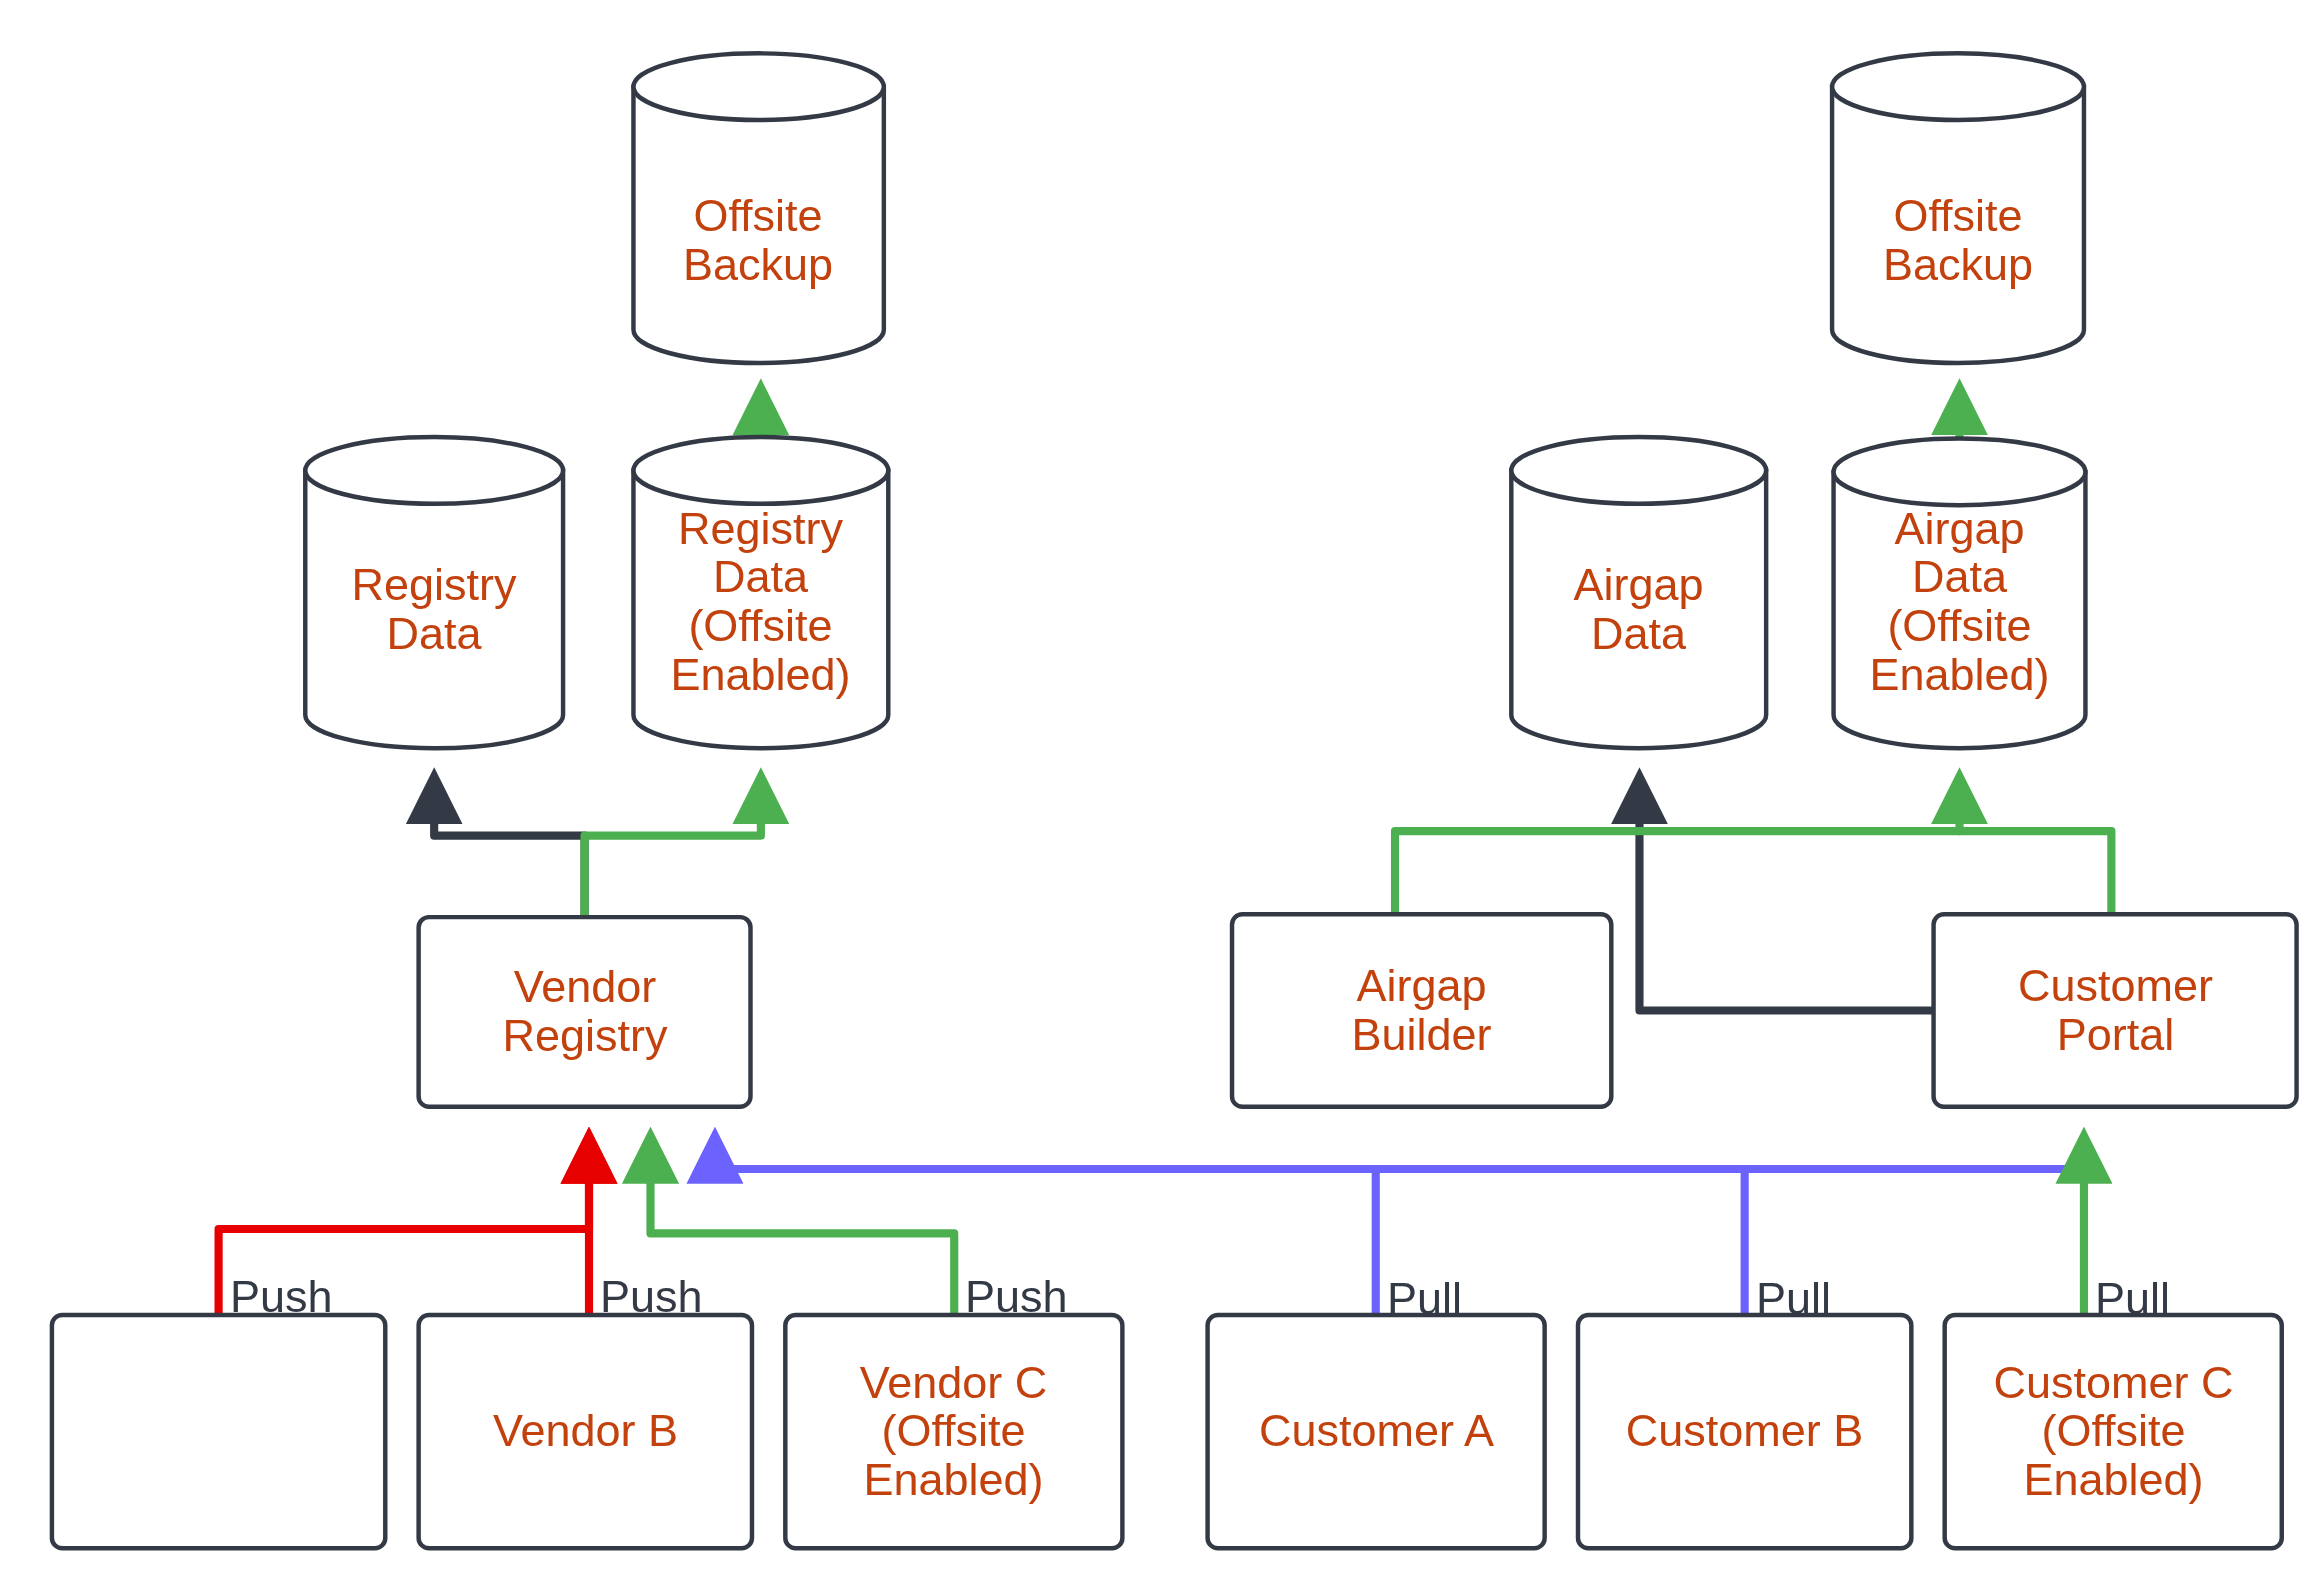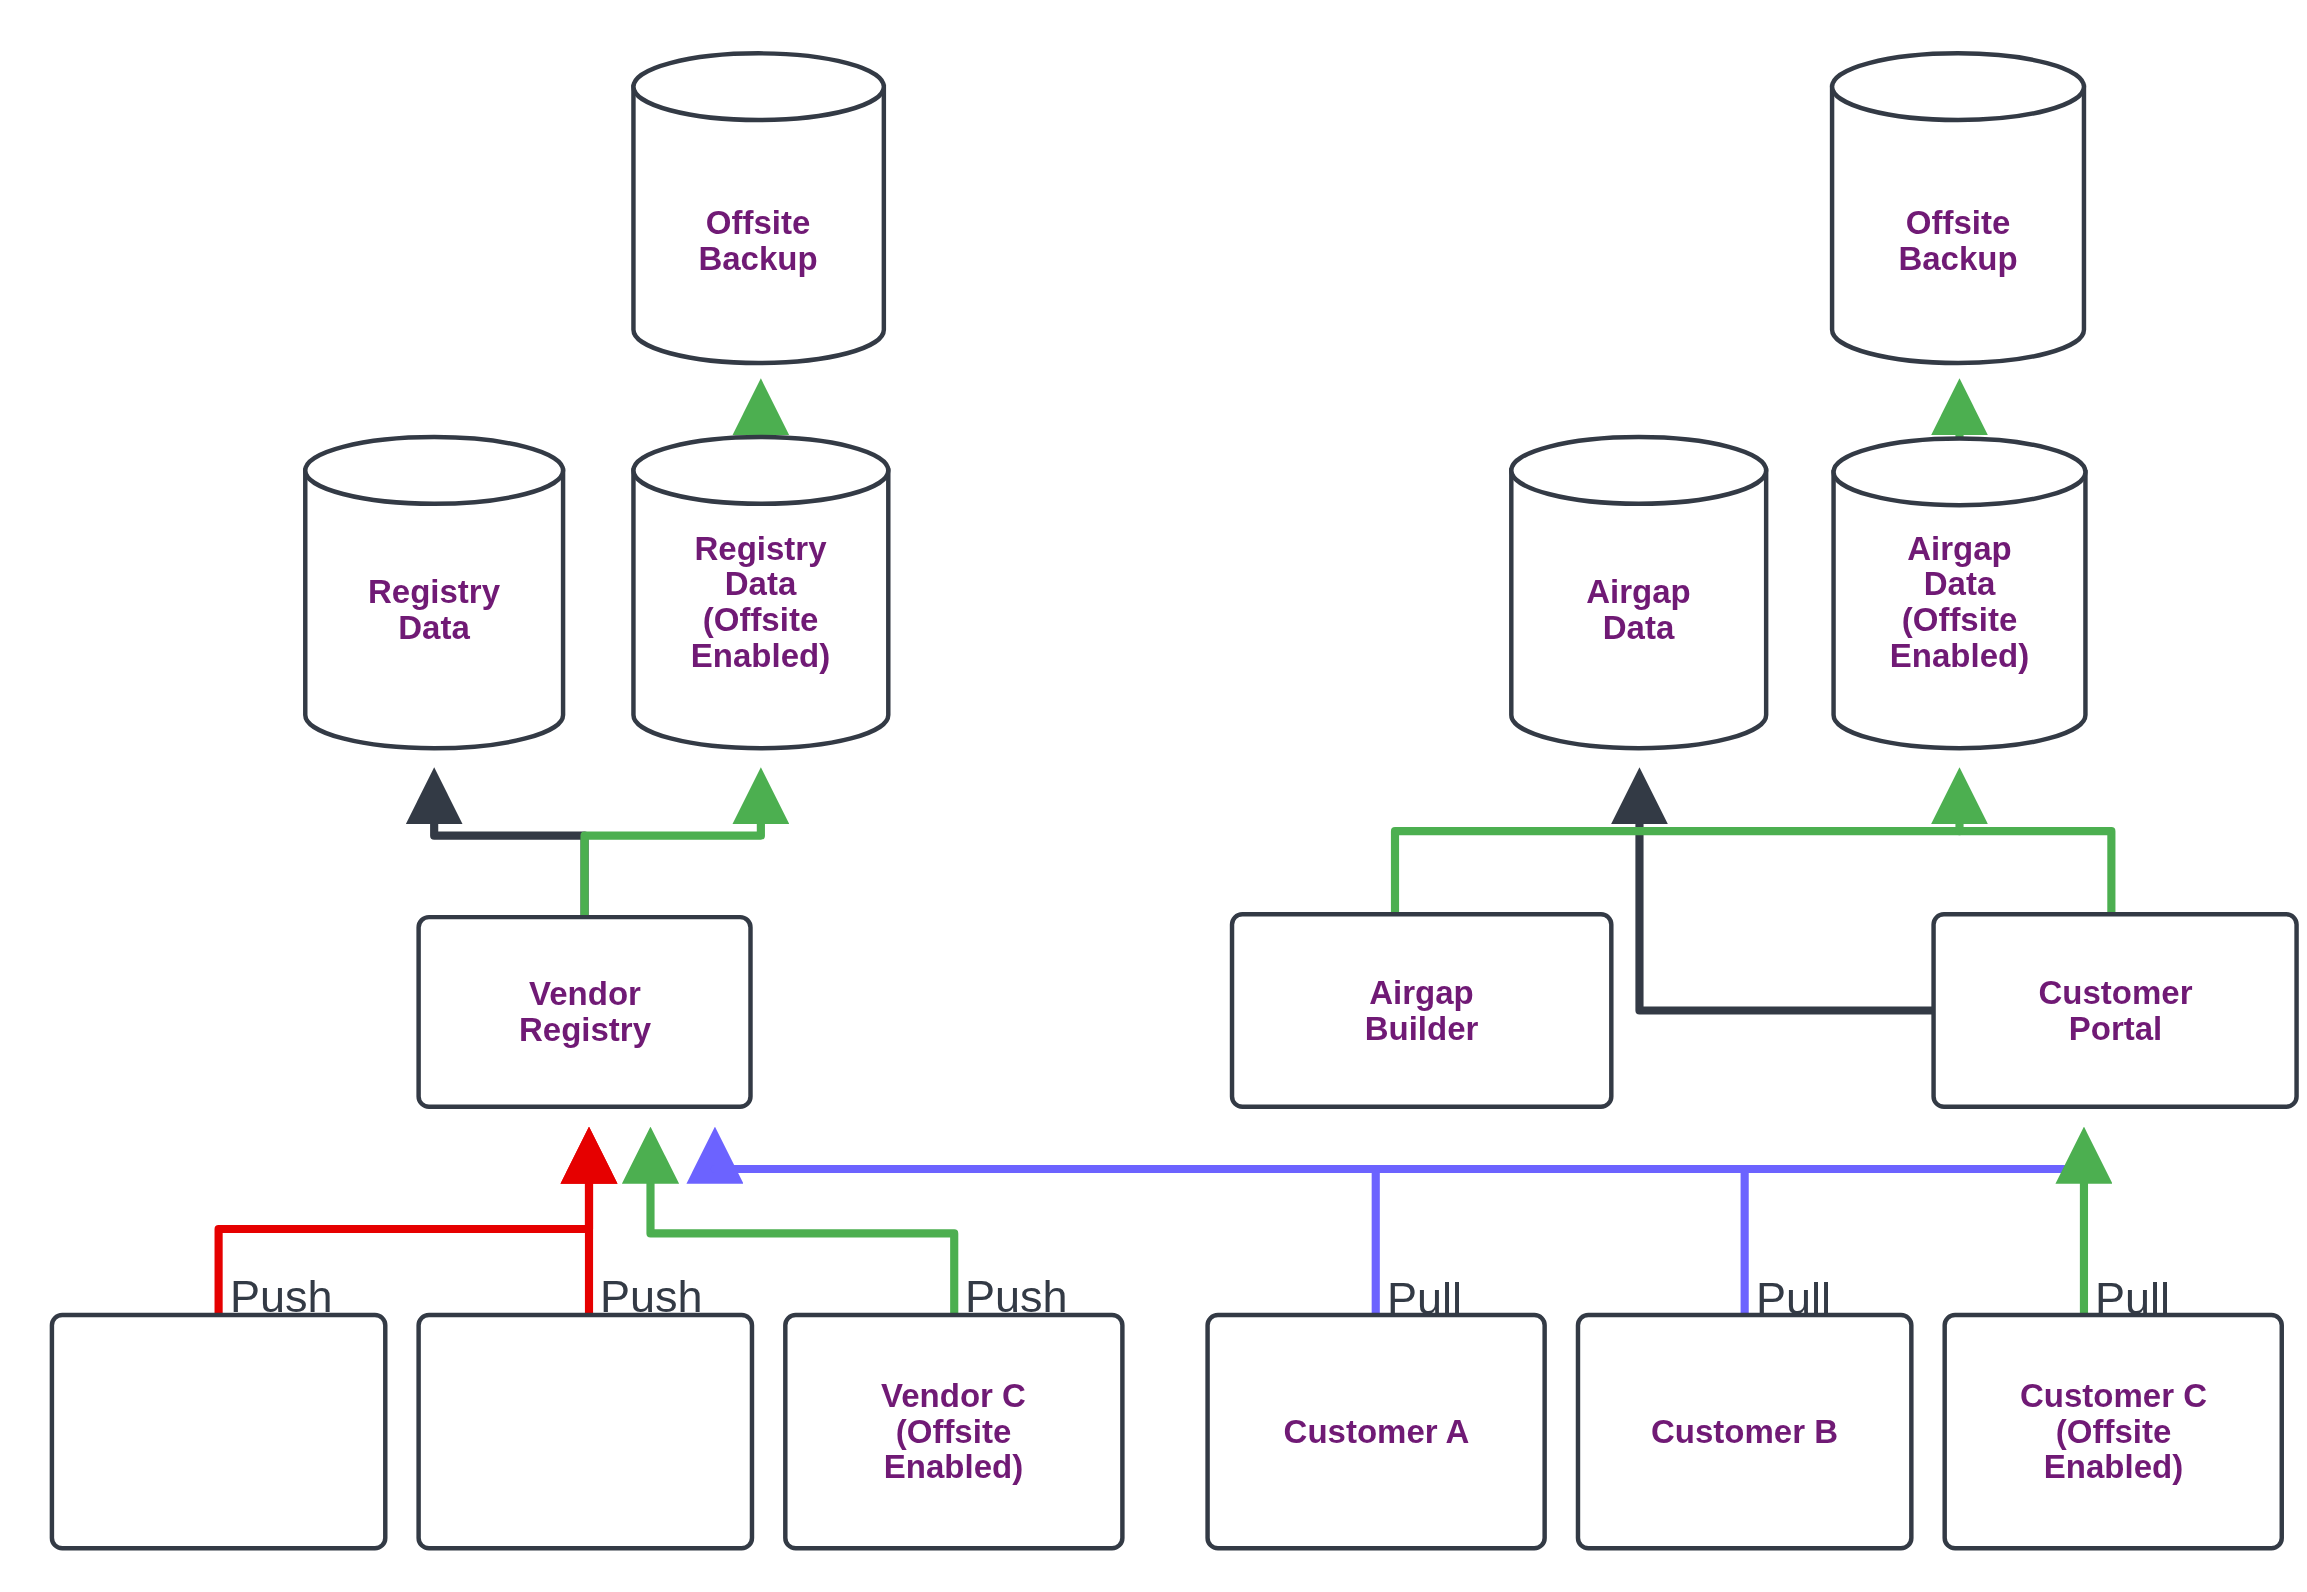--- a/index.html
+++ b/index.html
@@ -1,21 +1,21 @@
 <!DOCTYPE html>
 <html style="font-size:12px"><head>
 <meta charset="utf-8">
 <style>
   html,body{margin:0;padding:0;background:#ffffff;}
   #stage{position:relative;width:2307px;height:1592px;background:#ffffff;
          font-family:"Liberation Sans", sans-serif;overflow:hidden;}
   svg.layer{position:absolute;left:0;top:0;width:2307px;height:1592px;}
   .node-label{position:absolute;display:flex;align-items:center;justify-content:center;
-              text-align:center;color:#701a75;font-size:33px;line-height:1.08;
-              font-family:"Liberation Sans", sans-serif;pointer-events:none;white-space:pre-line;font-weight:bold;}
+              text-align:center;color:#c2410c;font-size:45px;line-height:1.08;
+              font-family:"Liberation Sans", sans-serif;pointer-events:none;white-space:pre-line;}
   .edge-label{position:absolute;color:#333a45;font-size:45px;
               font-family:"Liberation Sans", sans-serif;white-space:nowrap;}
 </style>
 </head>
 <body>
 
 <div id="stage">
 
   <svg class="layer" viewBox="0 0 3114 2149">
     <defs>
@@ -121,20 +121,21 @@
 
   <div class="node-label" style="left:630px;top:489px;width:261px;height:226px;">Registry
 Data
 (Offsite
 Enabled)</div>
 
   <div class="node-label" style="left:419px;top:917px;width:332px;height:190px;">Vendor
 Registry</div>
 
 
+  <div class="node-label" style="left:419px;top:1315px;width:333px;height:233px;">Vendor B</div>
 
   <div class="node-label" style="left:785px;top:1315px;width:337px;height:233px;">Vendor C
 (Offsite
 Enabled)</div>
 
   <div class="node-label" style="left:1832px;top:119px;width:252px;height:244px;">Offsite
 Backup</div>
 
   <div class="node-label" style="left:1511px;top:504px;width:255px;height:211px;">Airgap
 Data</div>

